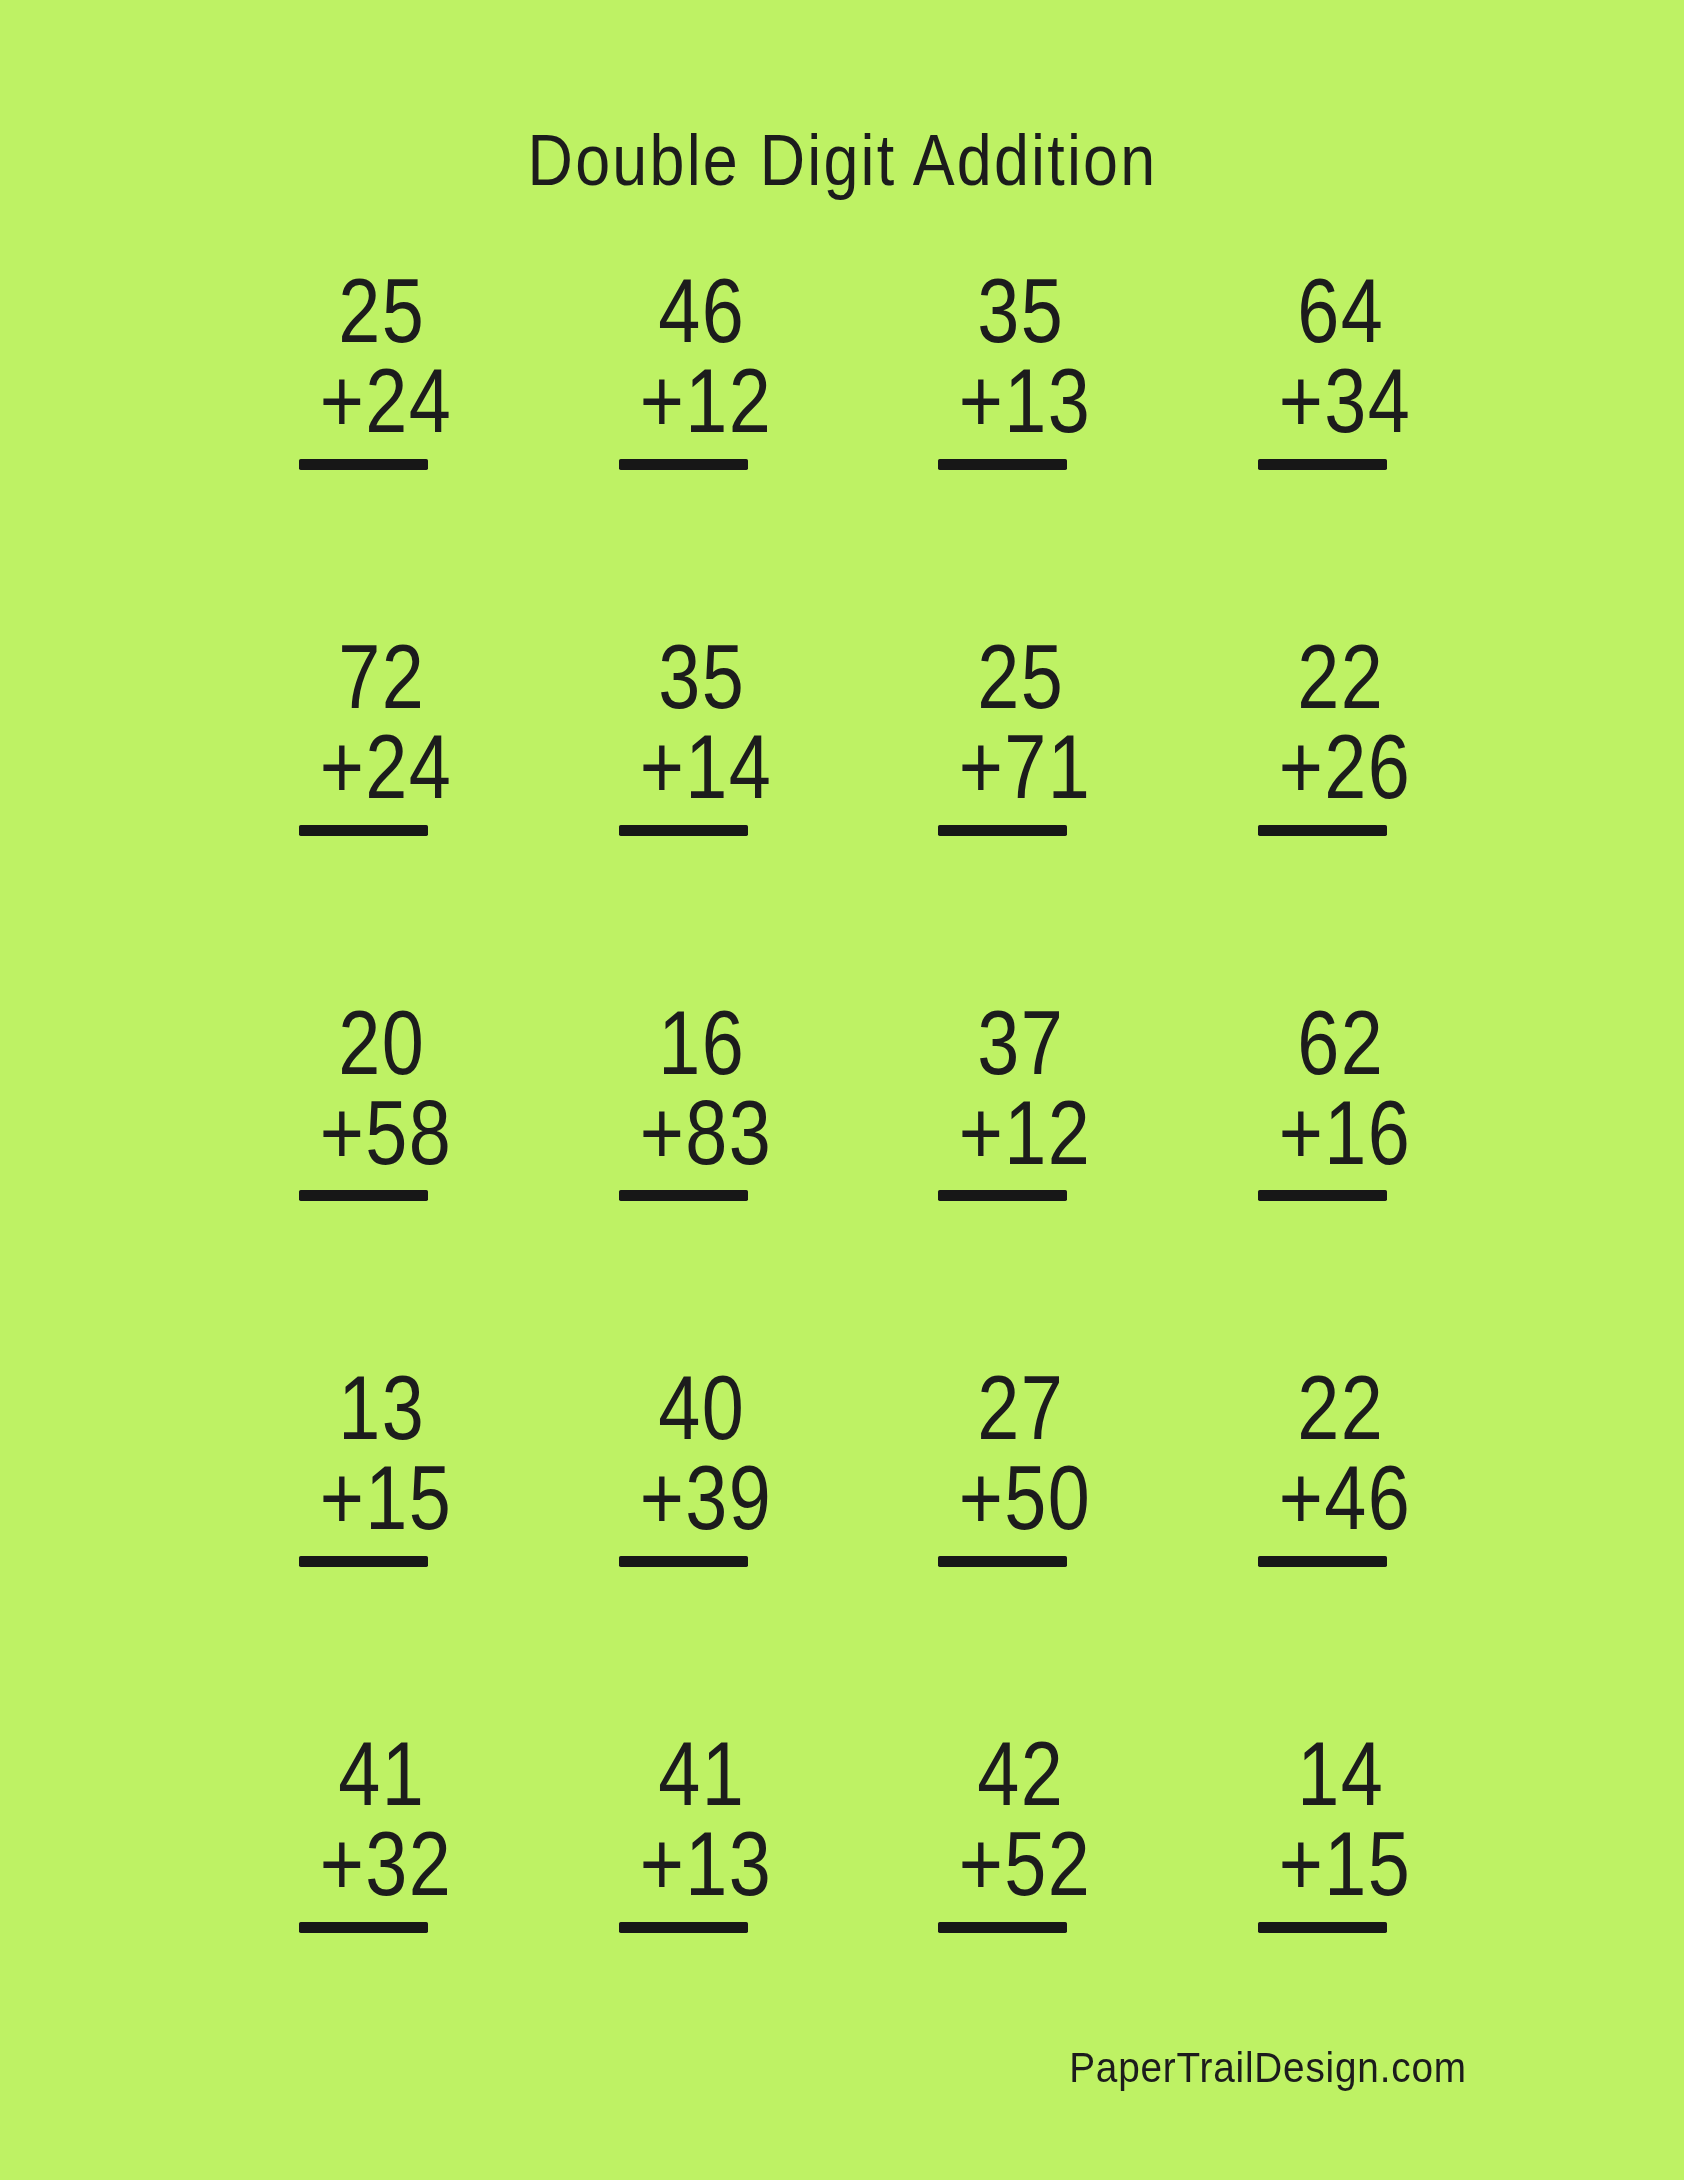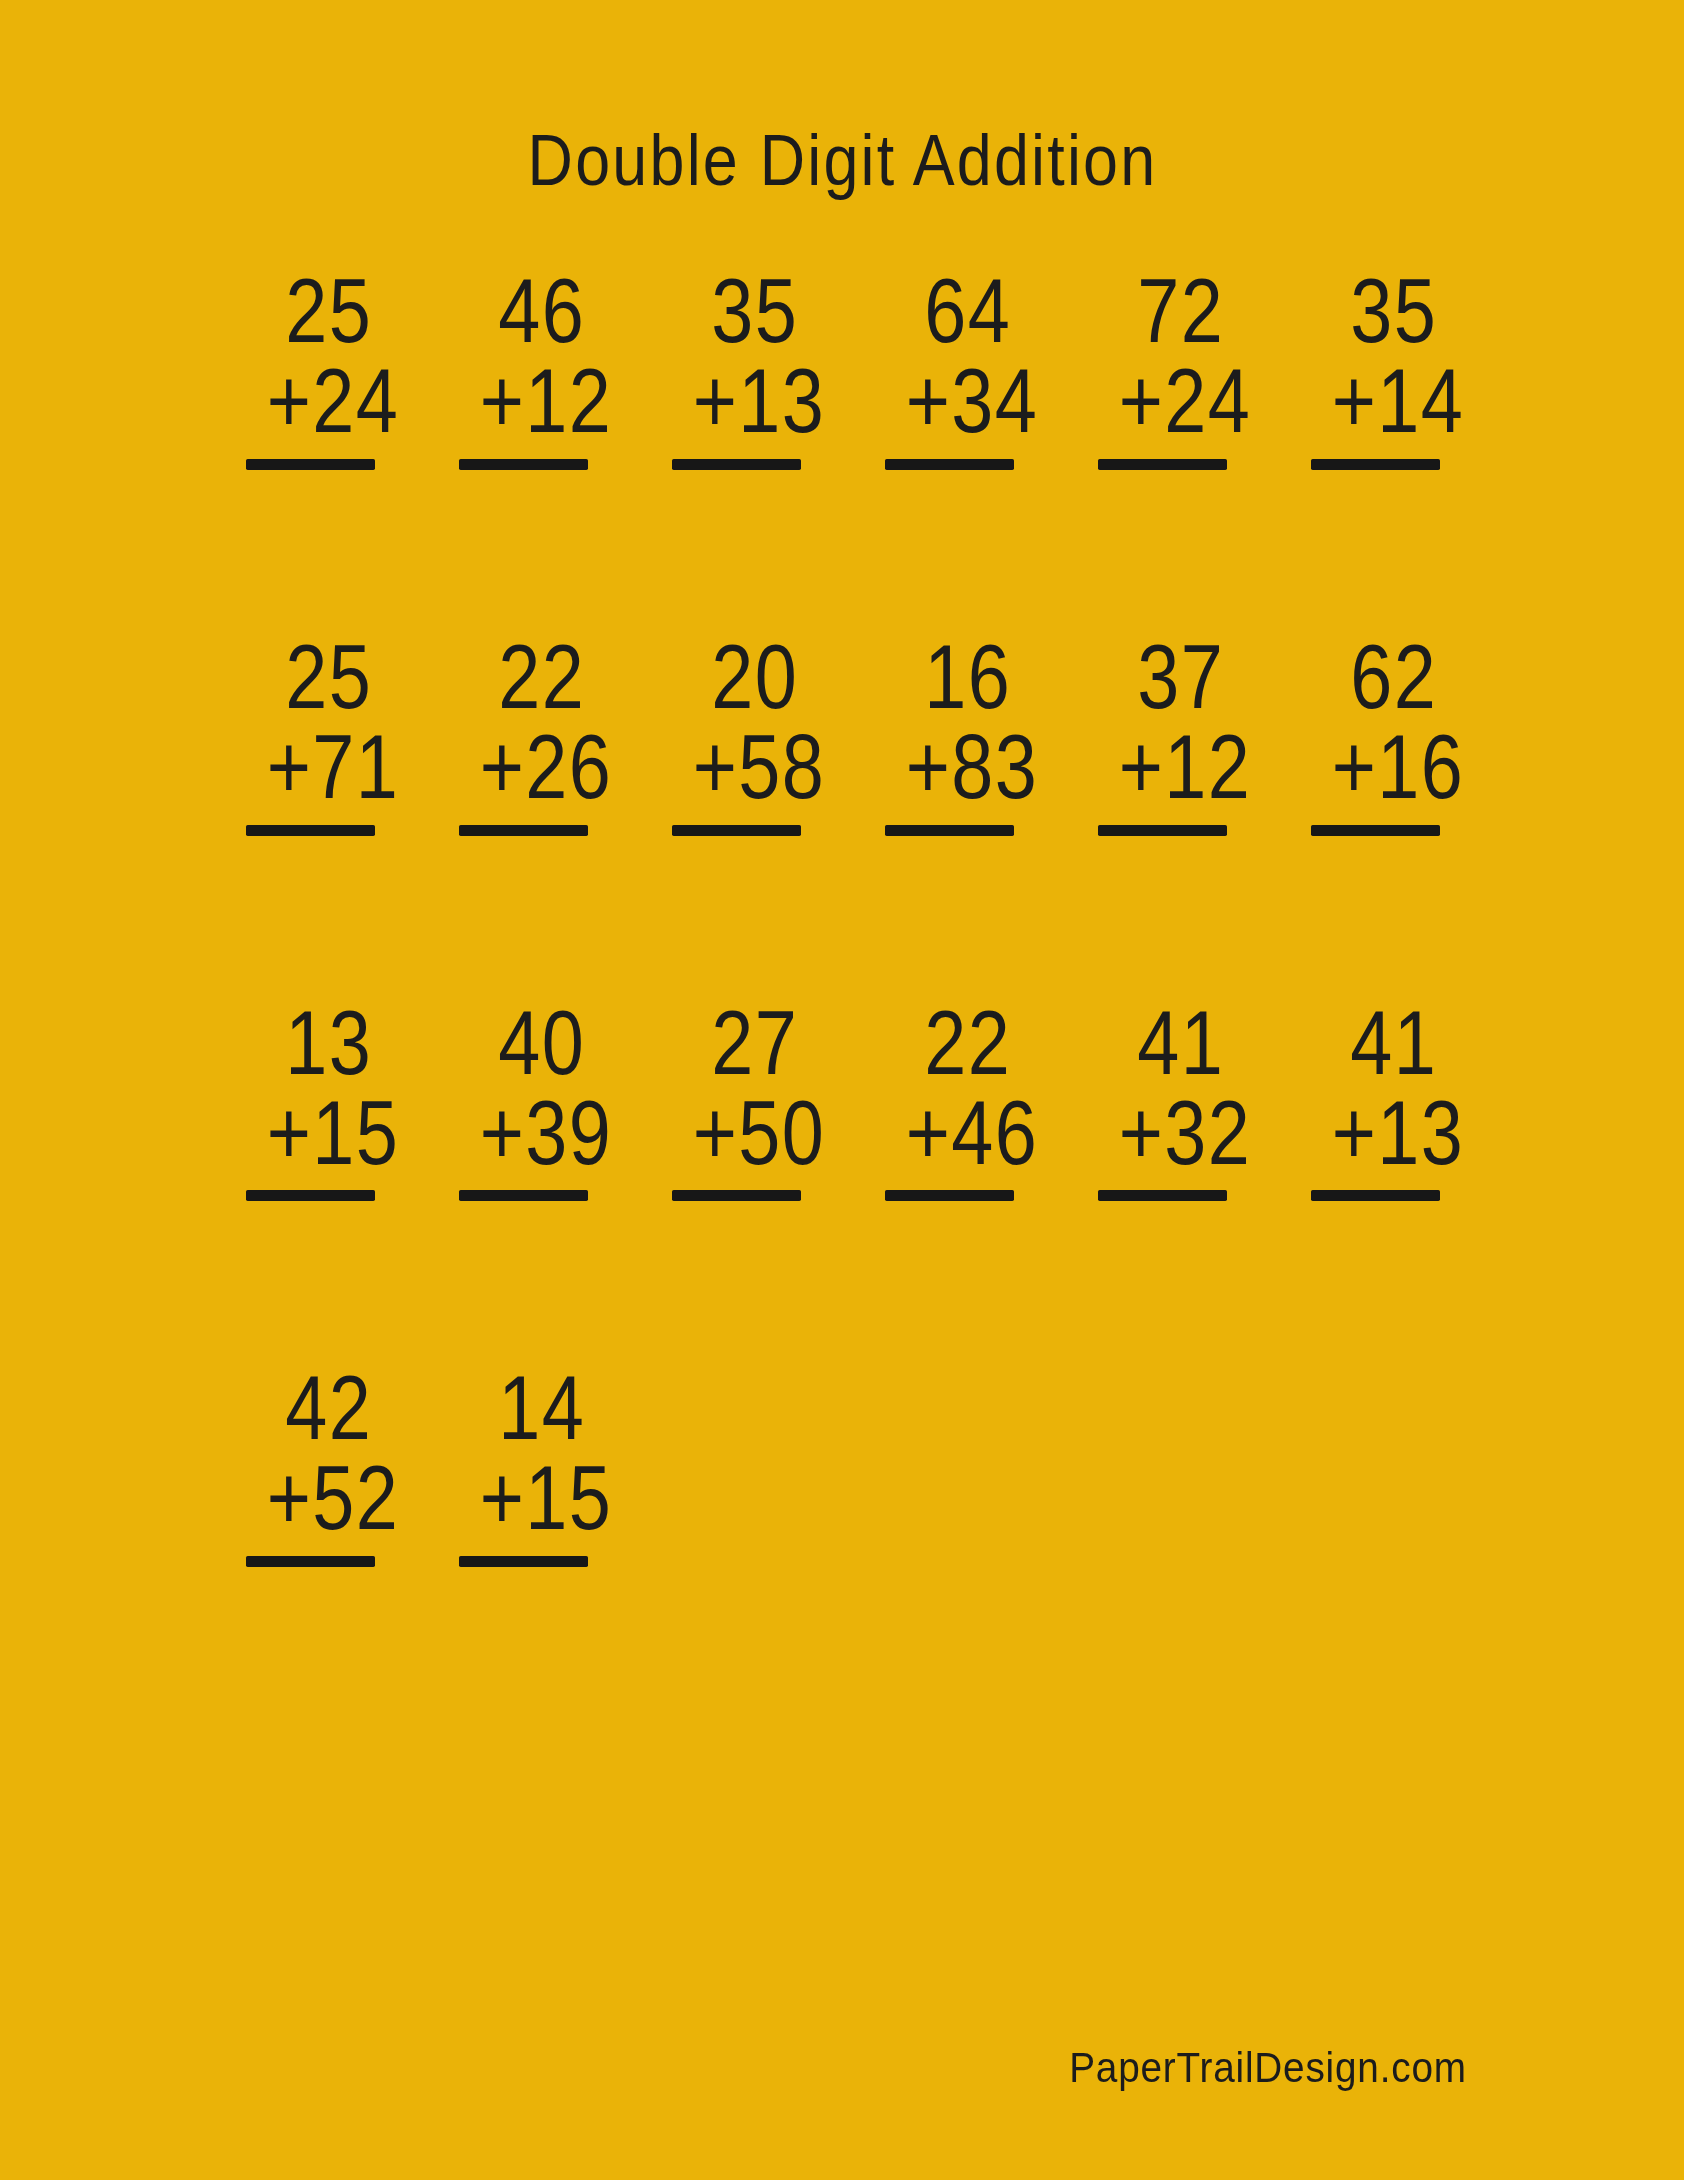--- a/index.html
+++ b/index.html
@@ -1,21 +1,21 @@
 <!DOCTYPE html>
 <html style="font-size:13.6px"><head>
 <meta charset="utf-8">
 <style>
   html, body { margin: 0; padding: 0; background: #e8e8e8; }
   .sheet {
     position: relative;
     width: 1685px;
     height: 2181px;
     margin: 0 auto;
-    background: #eab308;
+    background: #bef264;
     color: #1c1c1c;
     font-family: "Liberation Sans", sans-serif;
     overflow: hidden;
   }
   .title {
     position: absolute;
     top: 118px;
     left: 0;
     width: 100%;
     text-align: center;
@@ -25,21 +25,21 @@
     transform: scaleX(0.86);
     transform-origin: 50% 50%;
     white-space: nowrap;
   }
   .grid {
     position: absolute;
     top: 266px;
     left: 204px;
     width: 1278px;
     display: grid;
-    grid-template-columns: repeat(6, 1fr);
+    grid-template-columns: repeat(4, 1fr);
     row-gap: 162px;
   }
   .cell {
     width: 129px;
     margin: 0 auto;
   }
   .num {
     font-size: 90px;
     line-height: 1.0;
     font-weight: 400;

